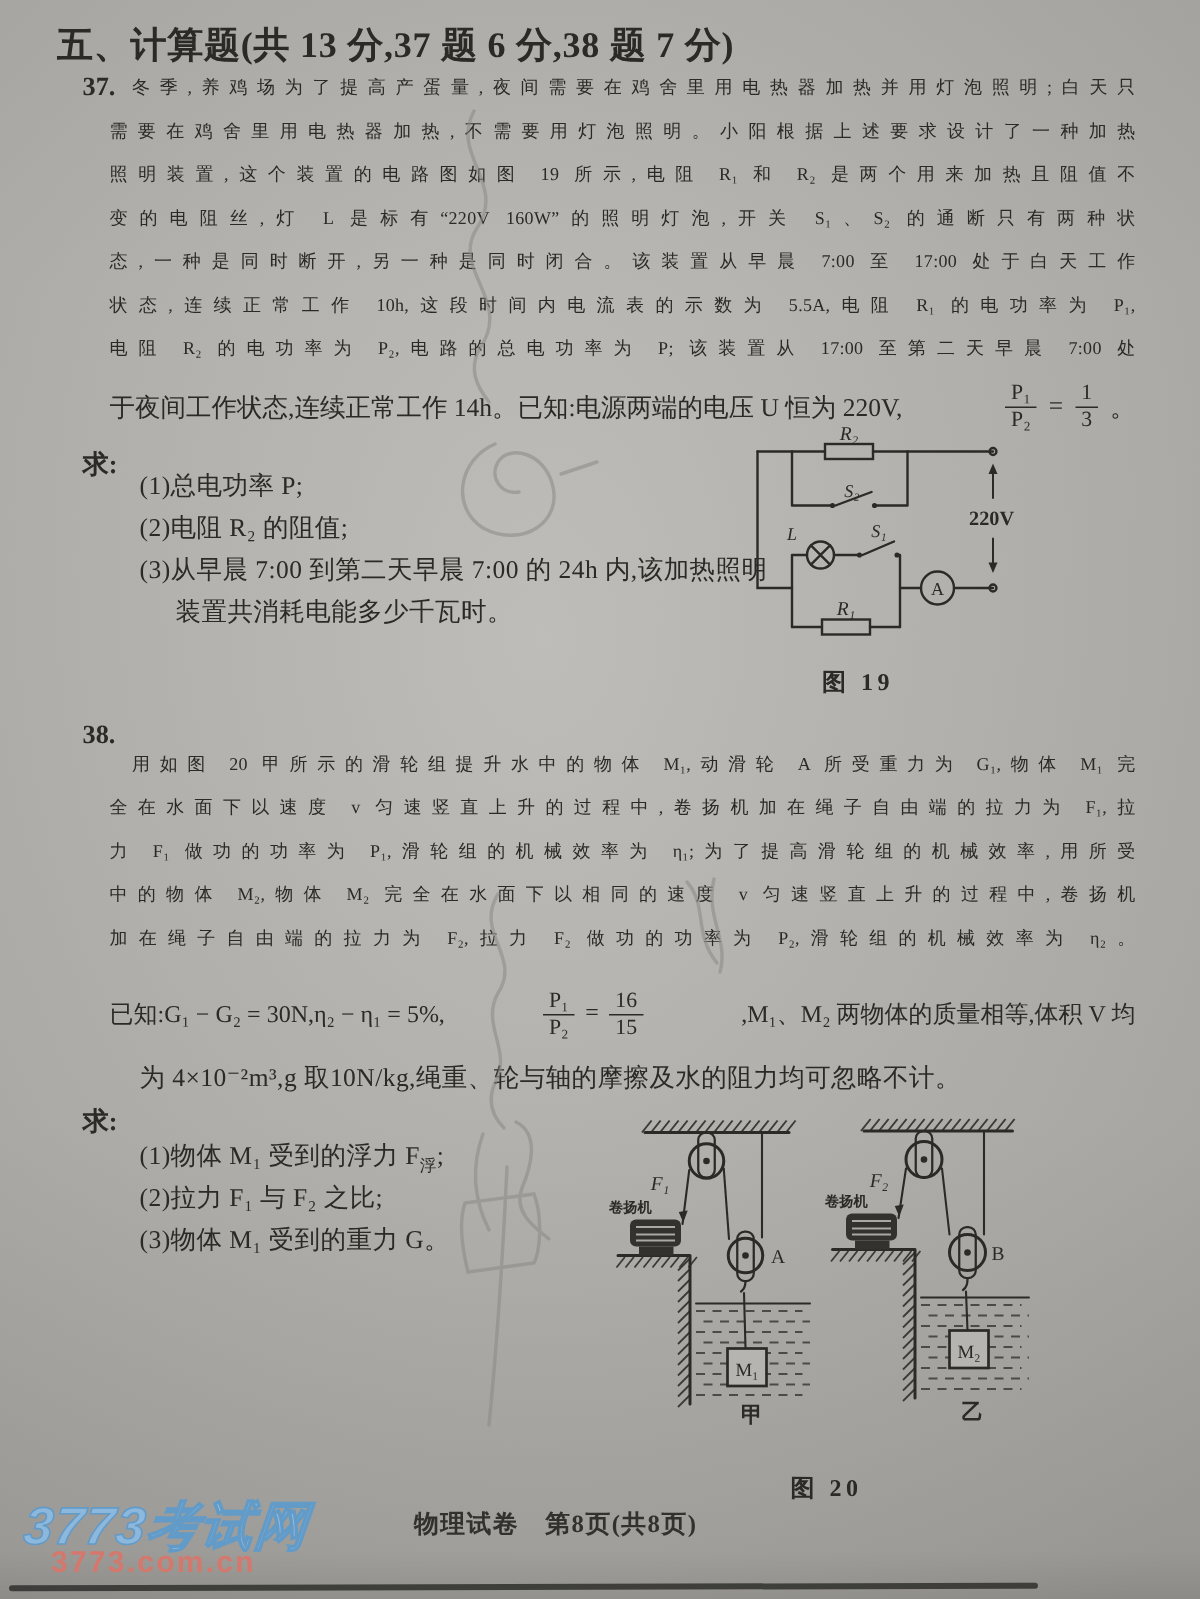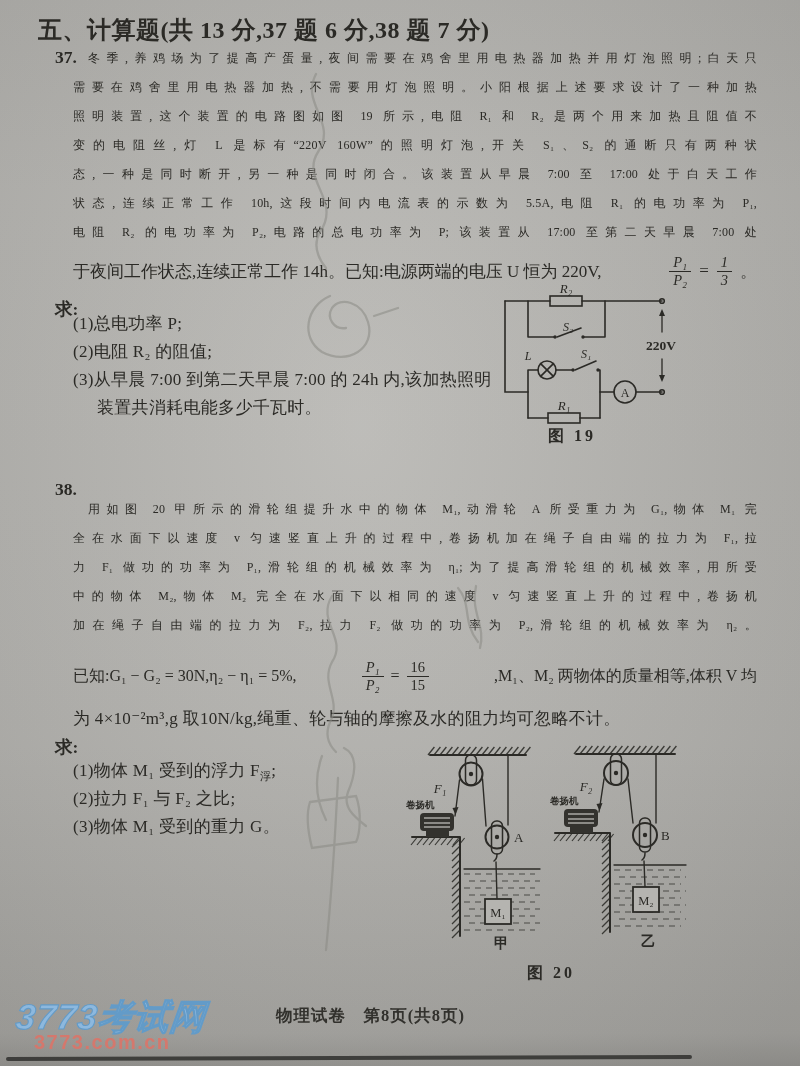--- a/index.html
+++ b/index.html
@@ -14,27 +14,27 @@
   .hdr{left:38px;top:14px;font-size:24px;font-weight:bold;letter-spacing:.5px;}
   .pnum{font-size:17.5px;font-weight:bold;}
   .col{width:684px;}
   .pline{height:29px;line-height:29px;font-size:12px;text-align:justify;text-align-last:justify;
          white-space:nowrap;letter-spacing:.2px;}
   .indent{padding-left:15px;}
   .fracline{display:flex;align-items:center;justify-content:space-between;height:48px;
             font-size:17px;white-space:nowrap;}
   .fracline.small{font-size:16px;}
   .frac{display:inline-flex;flex-direction:column;align-items:center;
-        font-size:14.5px;line-height:1.15;font-style:italic;vertical-align:middle;margin:0 2px;}
+        font-size:14.5px;line-height:1.15;vertical-align:middle;margin:0 2px;}
   .frac .num{border-bottom:1.5px solid #2b2a26;padding:0 4px;}
   .frac .den{padding:0 4px;}
   .ask{font-size:17.5px;font-weight:bold;}
-  .item{font-size:17px;line-height:26px;white-space:nowrap;letter-spacing:.3px;}
+  .item{font-size:17px;line-height:26px;white-space:nowrap;letter-spacing:.3px;margin-left:20px;}
   sub.sm{font-size:11px;}
-  .figcap{font-size:16px;letter-spacing:3px;font-weight:bold;}
+  .figcap{font-size:16px;letter-spacing:3px;font-weight:bold;margin-top:19px;}
   .footer{left:276px;top:1005px;font-size:16.5px;font-weight:bold;letter-spacing:1px;color:#32312d;}
   .wm1{left:16px;top:994px;font-size:35px;font-weight:bold;font-style:italic;
        color:#8cbbe4;-webkit-text-stroke:1.1px #5e9bcc;letter-spacing:1px;
        transform:skewX(-6deg);font-family:"Liberation Sans","DejaVu Sans",sans-serif;opacity:.92;}
   .wm2{left:34px;top:1031px;font-size:20px;font-weight:bold;color:#dd7468;
        letter-spacing:1.5px;font-family:"Liberation Sans","DejaVu Sans",sans-serif;opacity:.88;}
   .edge{left:6px;top:1056px;width:686px;height:4px;background:#2f2f2d;border-radius:2px;
         transform:rotate(-.15deg);opacity:.85;}
   svg text{font-family:"Liberation Serif","DejaVu Serif",serif;fill:#2b2a26;}
   svg .it{font-style:italic;}

